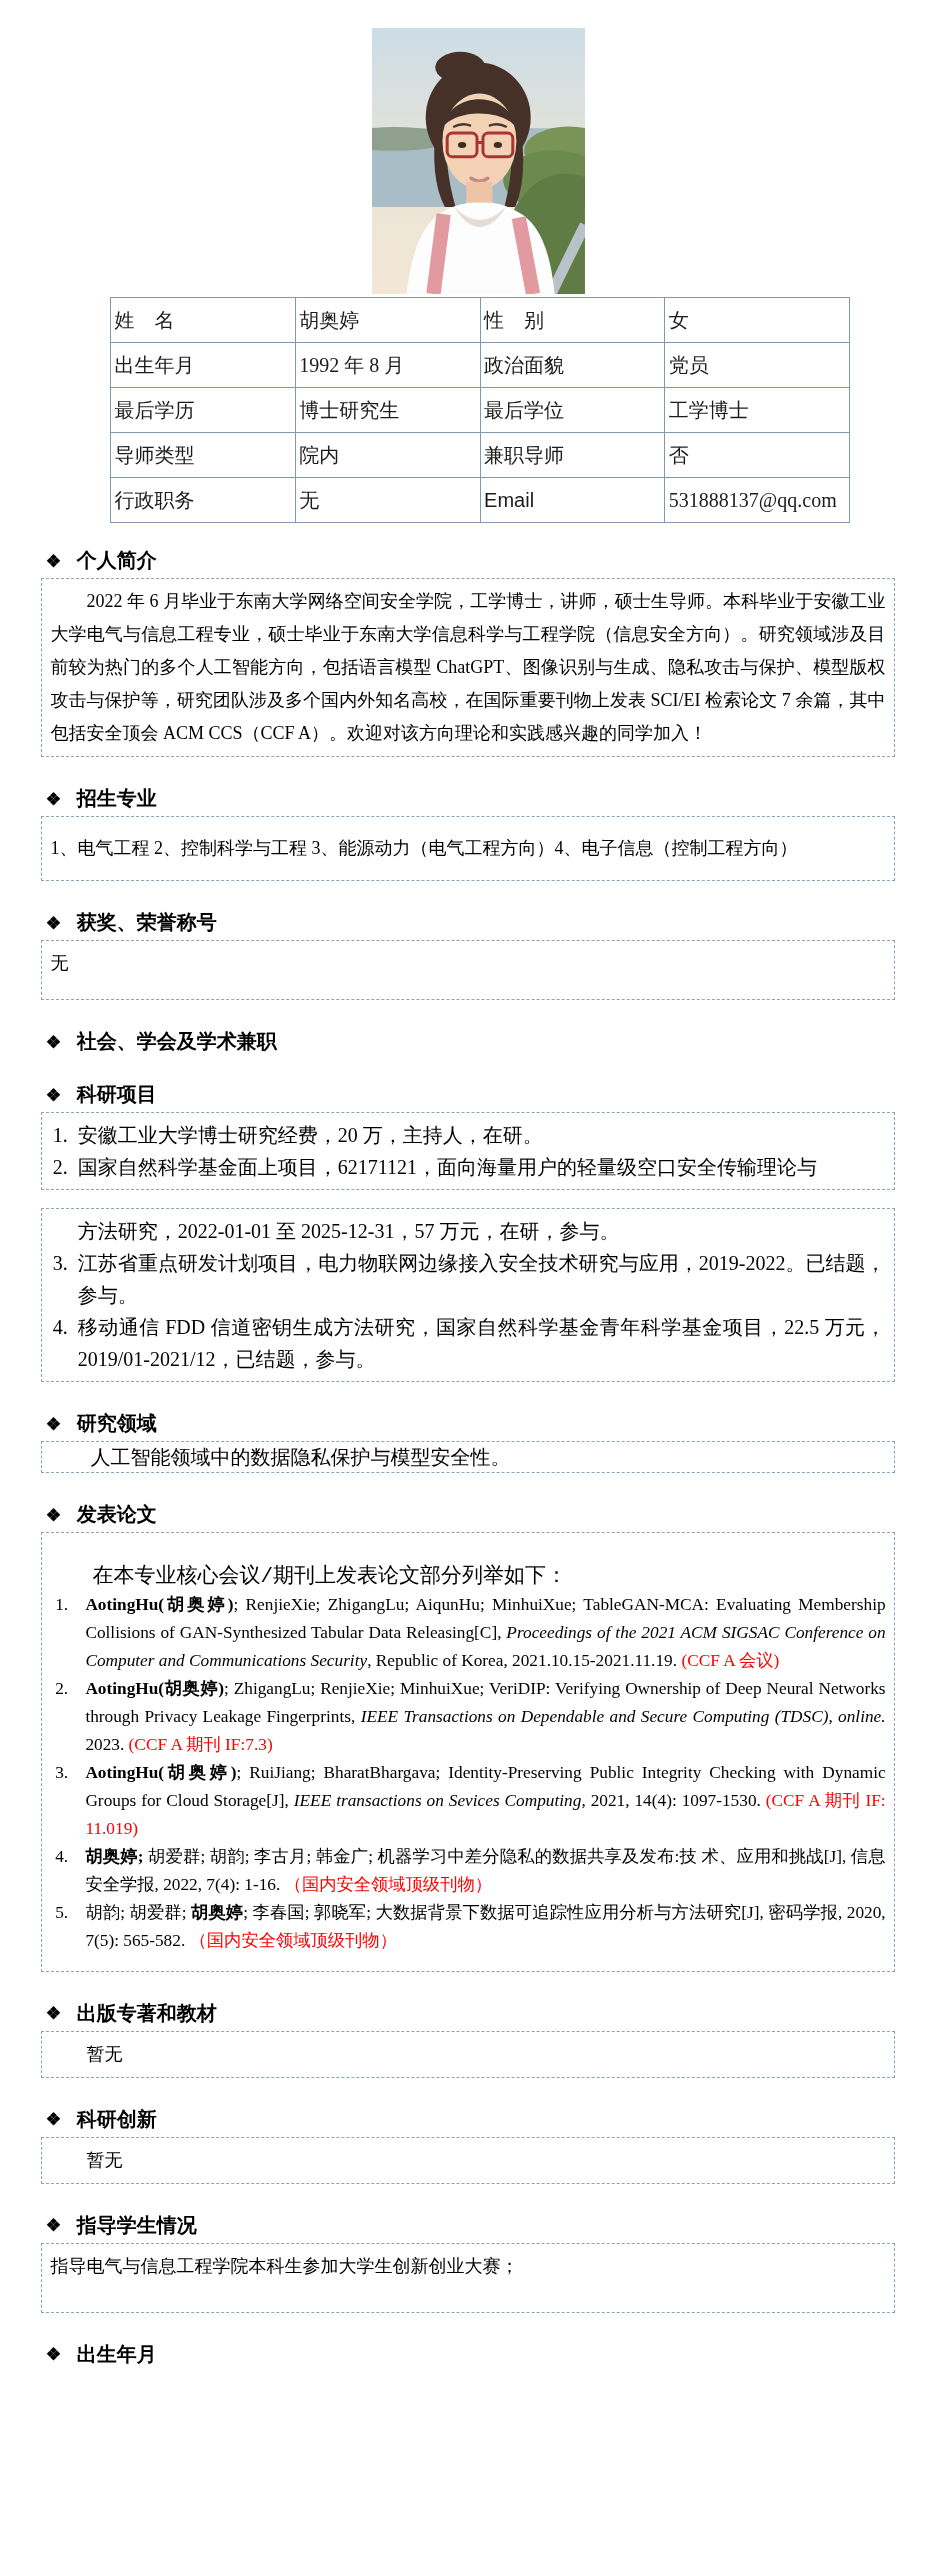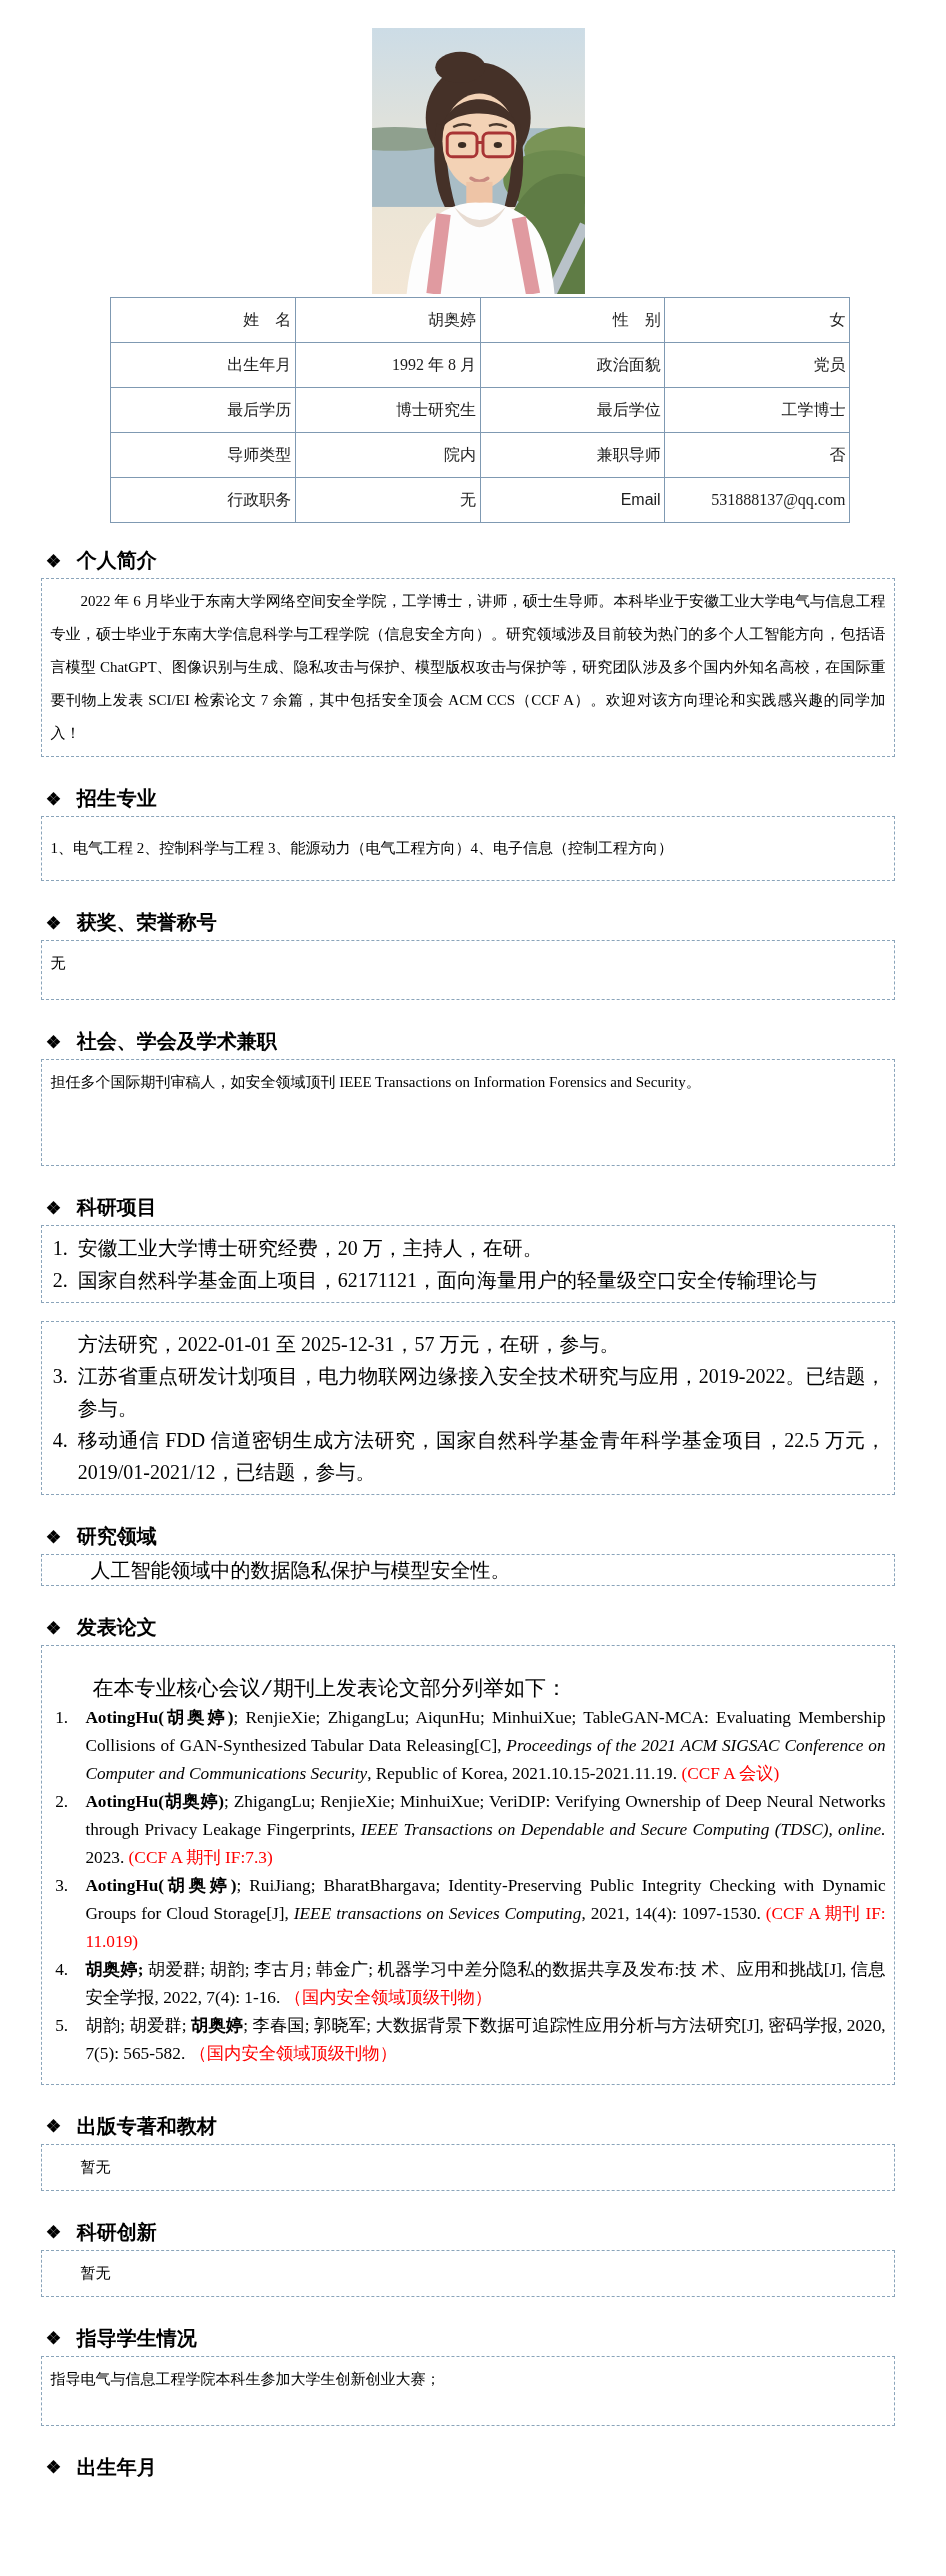--- a/index.html
+++ b/index.html
@@ -11,36 +11,36 @@
   
   .photo-wrap{width:213px;height:266px;margin:28px 0 0 372px;overflow:hidden;}
   .photo-wrap svg{display:block;}
   
   .info-table{
     border-collapse:collapse;table-layout:fixed;
     margin:3px 0 0 110px;width:740px;
     border:1.8px solid #7f99b2;
   }
   .info-table td{
-    border:1.2px solid #7f99b2;height:44px;text-align:right;vertical-align:middle;
-    font-size:16px;color:#1c1c1c;padding:0 3.6px;overflow:hidden;
+    border:1.2px solid #7f99b2;height:44px;text-align:left;vertical-align:middle;
+    font-size:20px;color:#1c1c1c;padding:0 3.6px;overflow:hidden;
   }
   .sans{font-family:"Liberation Sans",sans-serif;font-size:18.5px;}
   
   .content{margin-left:41px;width:854px;}
   .sec{margin-top:30px;}
   .sec:first-of-type{margin-top:26px;}
   .sec-h{
     display:flex;align-items:center;gap:15.5px;
     margin:0 0 6px 4.8px;font-size:20px;font-weight:bold;line-height:23px;
   }
   .marker{font-size:17.3px;line-height:1;transform:translateY(0.6px);}
   .dash-box{
     box-sizing:border-box;border:1.8px dashed #8aa4ba;
-    padding:6px 8.4px;font-size:15px;line-height:33px;
+    padding:6px 8.4px;font-size:18px;line-height:33px;
     text-align:justify;
   }
   .dash-box p{margin:0;}
   .indent{text-indent:2em;}
   .enroll-box{padding:9px 8.4px;min-height:52px;line-height:45px;}
   .awards-box{min-height:60px;line-height:32px;}
   .service-box{min-height:107px;line-height:32px;}
   .projects-box{line-height:32px;font-size:20px;}
   .projects-box2{margin-top:18px;min-height:160px;}
   .num-item{position:relative;padding-left:27.4px;text-align:justify;}
@@ -166,23 +166,20 @@
       <div class="dash-box awards-box">
         <p>无</p>
       </div>
     </div>
 
     <div class="sec">
       <h2 class="sec-h">
         <span class="marker">❖</span>
         <span>社会、学会及学术兼职</span>
       </h2>
-      <div class="dash-box service-box">
-        <p>担任多个国际期刊审稿人，如安全领域顶刊 IEEE Transactions on Information Forensics and Security。</p>
-      </div>
     </div>
 
     <div class="sec">
       <h2 class="sec-h">
         <span class="marker">❖</span>
         <span>科研项目</span>
       </h2>
       <div class="dash-box projects-box">
         <div class="num-item">
           <span class="num">1.</span>

